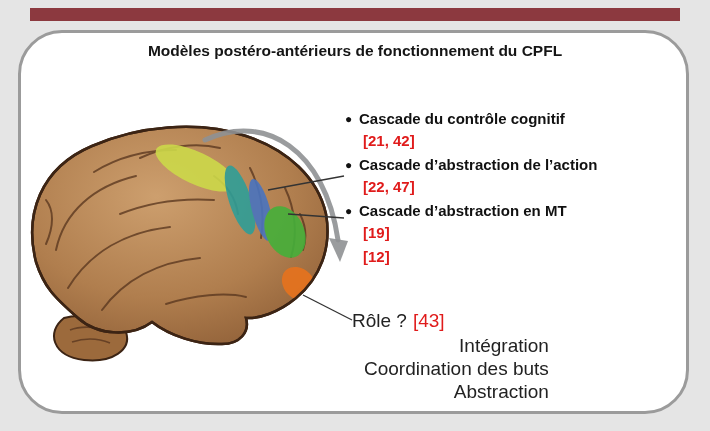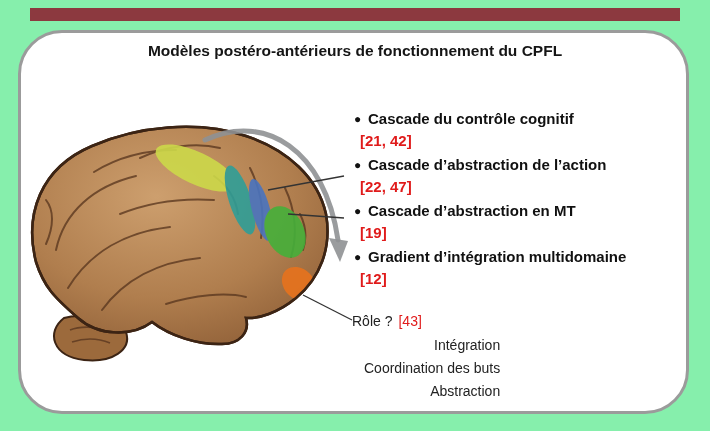--- a/index.html
+++ b/index.html
@@ -1,26 +1,26 @@
 <!DOCTYPE html>
 <html><head>
 <meta charset="utf-8">
 <style>
   html,body{margin:0;padding:0;background:#fff;font-family:"Liberation Sans",sans-serif;}
-  .figure{position:relative;width:710px;height:431px;background:#86efac;overflow:hidden;}
+  .figure{position:relative;width:710px;height:431px;background:#e5e5e5;overflow:hidden;}
   .accent-bar{position:absolute;left:30px;top:8px;width:650px;height:13px;background:#8c393f;}
   .frame{position:absolute;left:18px;top:30px;width:671px;height:384px;border:3px solid #9b9b9b;border-radius:44px;background:#fff;box-sizing:border-box;}
   .title{position:absolute;left:60px;top:42px;width:590px;text-align:center;font-size:15.5px;font-weight:bold;color:#151515;}
   .brain-svg{position:absolute;left:0;top:0;width:710px;height:431px;}
-  .models{position:absolute;left:354px;top:108px;width:350px;}
+  .models{position:absolute;left:345px;top:108px;width:350px;}
   .model{margin-bottom:2px;}
   .model-line{font-size:15px;font-weight:bold;color:#111;line-height:22px;white-space:nowrap;}
   .bullet{display:inline-block;width:14px;font-size:12px;vertical-align:1px;}
-  .model-refs{font-size:15px;font-weight:bold;color:#e01b1b;line-height:22px;margin-left:6px;}
-  .role{position:absolute;left:352px;top:310px;font-size:14px;color:#222;}
+  .model-refs{font-size:15px;font-weight:bold;color:#e01b1b;line-height:22px;margin-left:18px;}
+  .role{position:absolute;left:352px;top:310px;font-size:19px;color:#222;}
   .role-head{line-height:22px;white-space:nowrap;}
   .refs-red{color:#e01b1b;margin-left:6px;}
   .role-items{margin-left:12px;margin-top:2px;}
   .role-item{line-height:23px;white-space:nowrap;text-align:right;}
 </style>
 </head>
 <body>
 
 <div class="figure">
 
@@ -92,21 +92,20 @@
     </div>
     <div class="model">
       <div class="model-line"><span class="bullet">●</span><span>Cascade d’abstraction de l’action</span></div>
       <div class="model-refs">[22, 47]</div>
     </div>
     <div class="model">
       <div class="model-line"><span class="bullet">●</span><span>Cascade d’abstraction en MT</span></div>
       <div class="model-refs">[19]</div>
     </div>
     <div class="model">
-      <div class="model-line"><span class="bullet">●</span><span>Gradient d’intégration multidomaine</span></div>
       <div class="model-refs">[12]</div>
     </div>
   </div>
 
   <div class="role">
     <div class="role-head">
       <span>Rôle ?</span><span class="refs-red">[43]</span>
     </div>
     <div class="role-items">
       <div class="role-item">Intégration</div>

